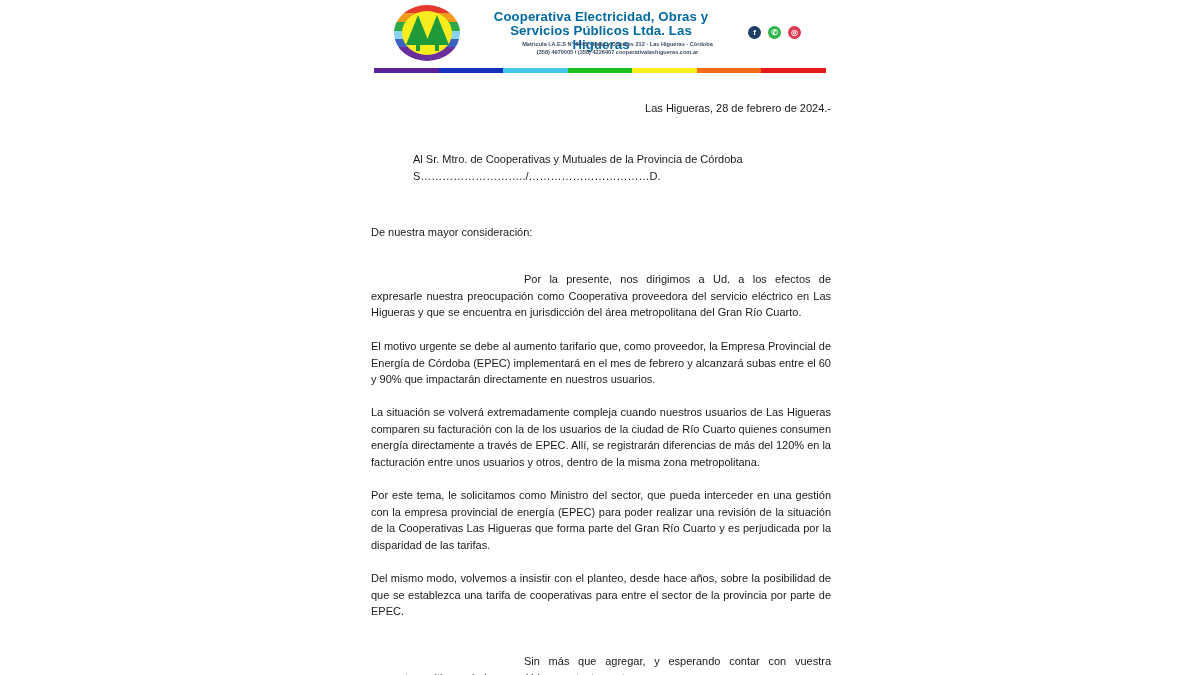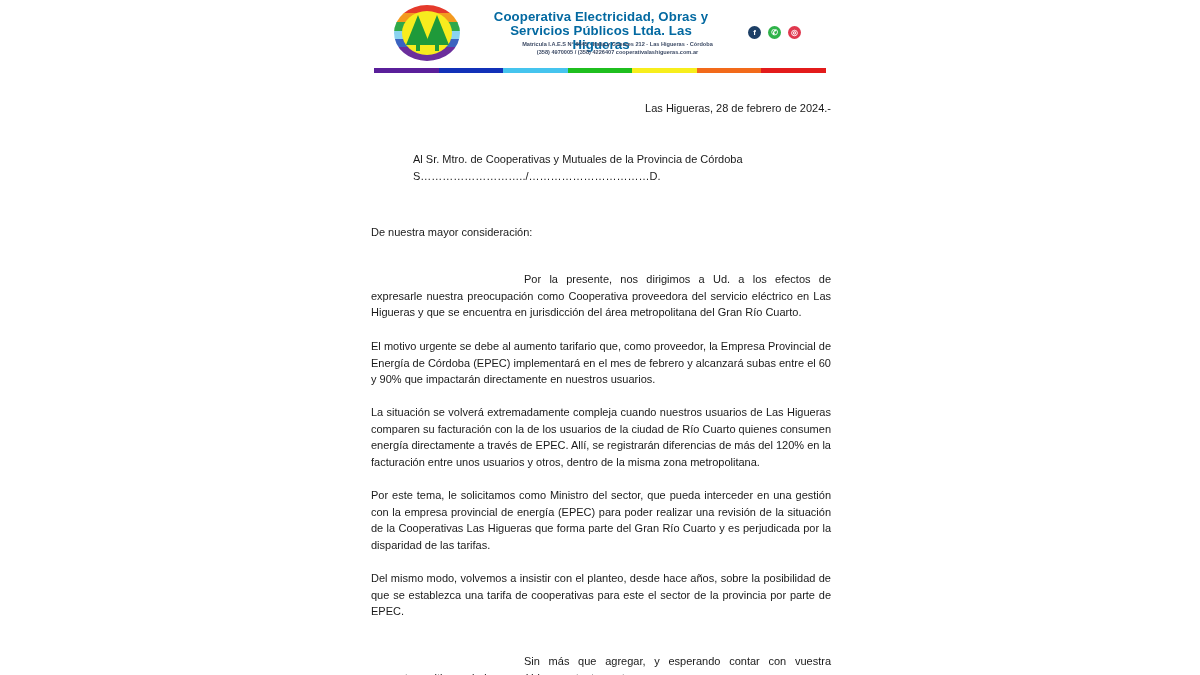--- a/index.html
+++ b/index.html
@@ -91,15 +91,15 @@
     <div>Al Sr. Mtro. de Cooperativas y Mutuales de la Provincia de Córdoba</div>
     <div>S………………………../……………………………D.</div>
   </div>
 
   <div class="salutation">De nuestra mayor consideración:</div>
 
   <div class="p indent" style="top:252px">Por la presente, nos dirigimos a Ud. a los efectos de expresarle nuestra preocupación como Cooperativa proveedora del servicio eléctrico en Las Higueras y que se encuentra en jurisdicción del área metropolitana del Gran Río Cuarto.</div>
   <div class="p" style="top:319px">El motivo urgente se debe al aumento tarifario que, como proveedor, la Empresa Provincial de Energía de Córdoba (EPEC) implementará en el mes de febrero y alcanzará subas entre el 60 y 90% que impactarán directamente en nuestros usuarios.</div>
   <div class="p" style="top:385px">La situación se volverá extremadamente compleja cuando nuestros usuarios de Las Higueras comparen su facturación con la de los usuarios de la ciudad de Río Cuarto quienes consumen energía directamente a través de EPEC. Allí, se registrarán diferencias de más del 120% en la facturación entre unos usuarios y otros, dentro de la misma zona metropolitana.</div>
   <div class="p" style="top:468px">Por este tema, le solicitamos como Ministro del sector, que pueda interceder en una gestión con la empresa provincial de energía (EPEC) para poder realizar una revisión de la situación de la Cooperativas Las Higueras que forma parte del Gran Río Cuarto y es perjudicada por la disparidad de las tarifas.</div>
-  <div class="p" style="top:551px">Del mismo modo, volvemos a insistir con el planteo, desde hace años, sobre la posibilidad de que se establezca una tarifa de cooperativas para este el sector de la provincia por parte de EPEC.</div>
+  <div class="p" style="top:551px">Del mismo modo, volvemos a insistir con el planteo, desde hace años, sobre la posibilidad de que se establezca una tarifa de cooperativas para entre el sector de la provincia por parte de EPEC.</div>
   <div class="p indent" style="top:634px">Sin más que agregar, y esperando contar con vuestra repuesta positiva, saludamos a Ud. muy atentamente. -</div>
 </div>
 
 </body></html>

